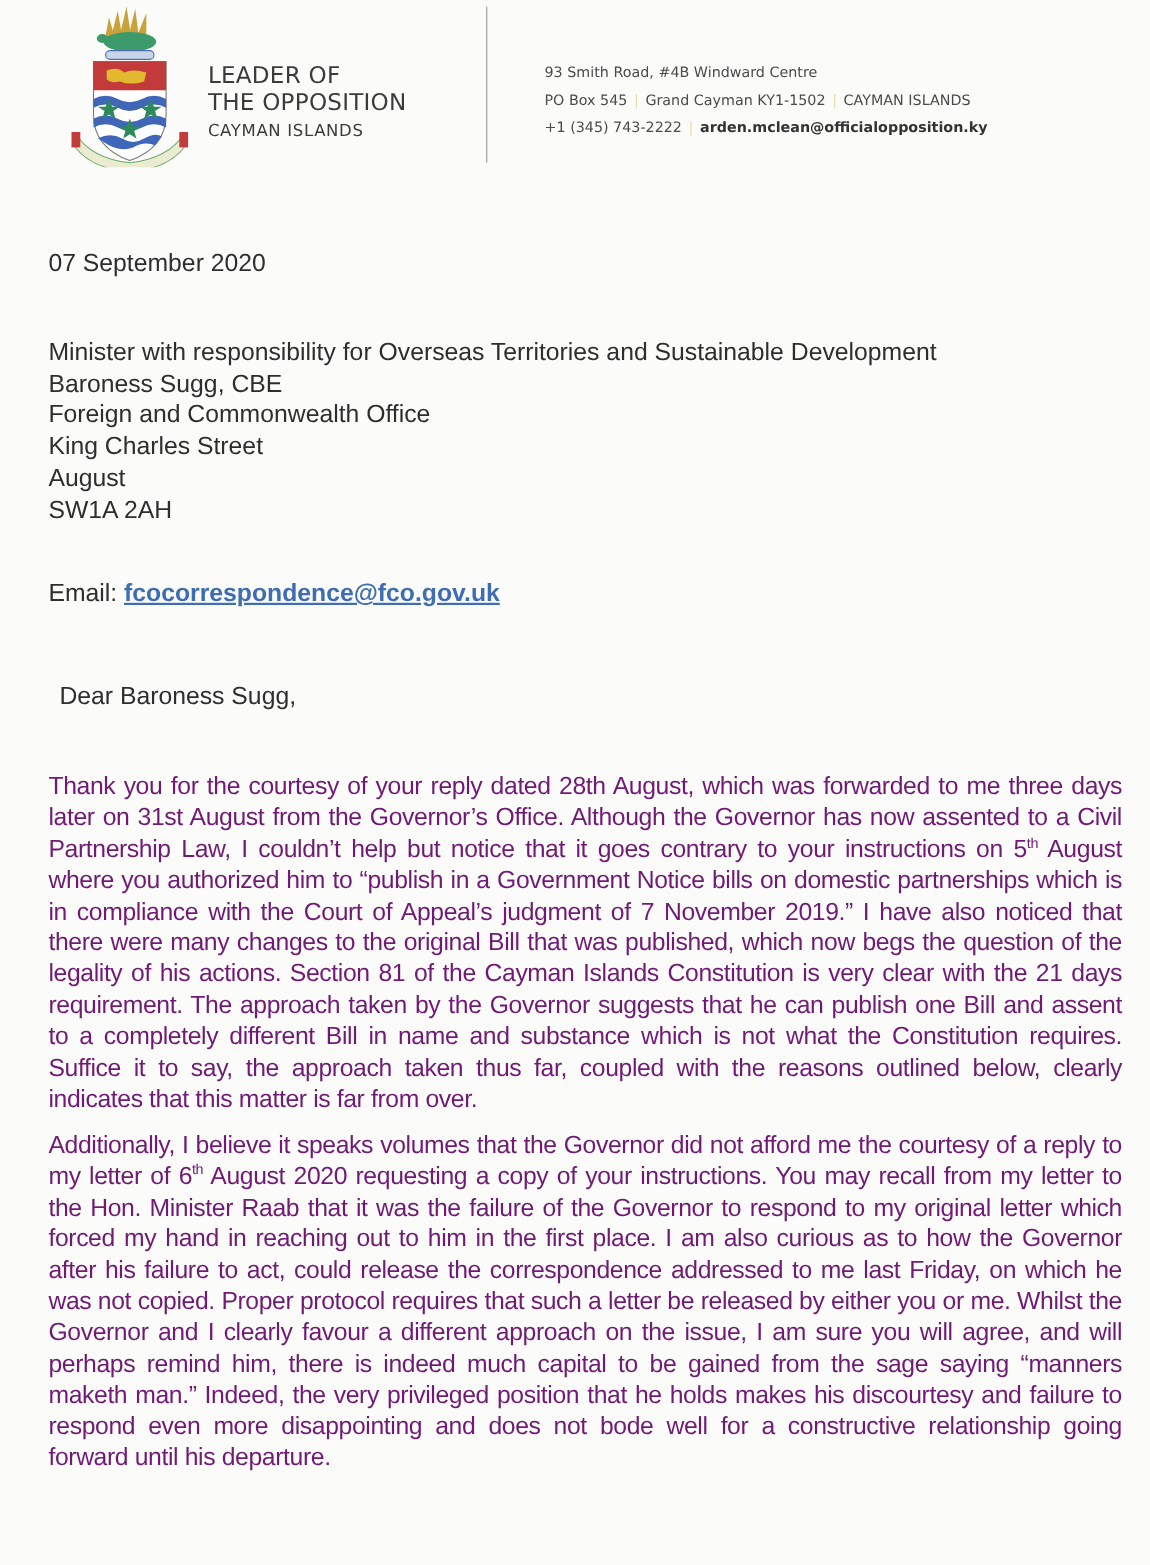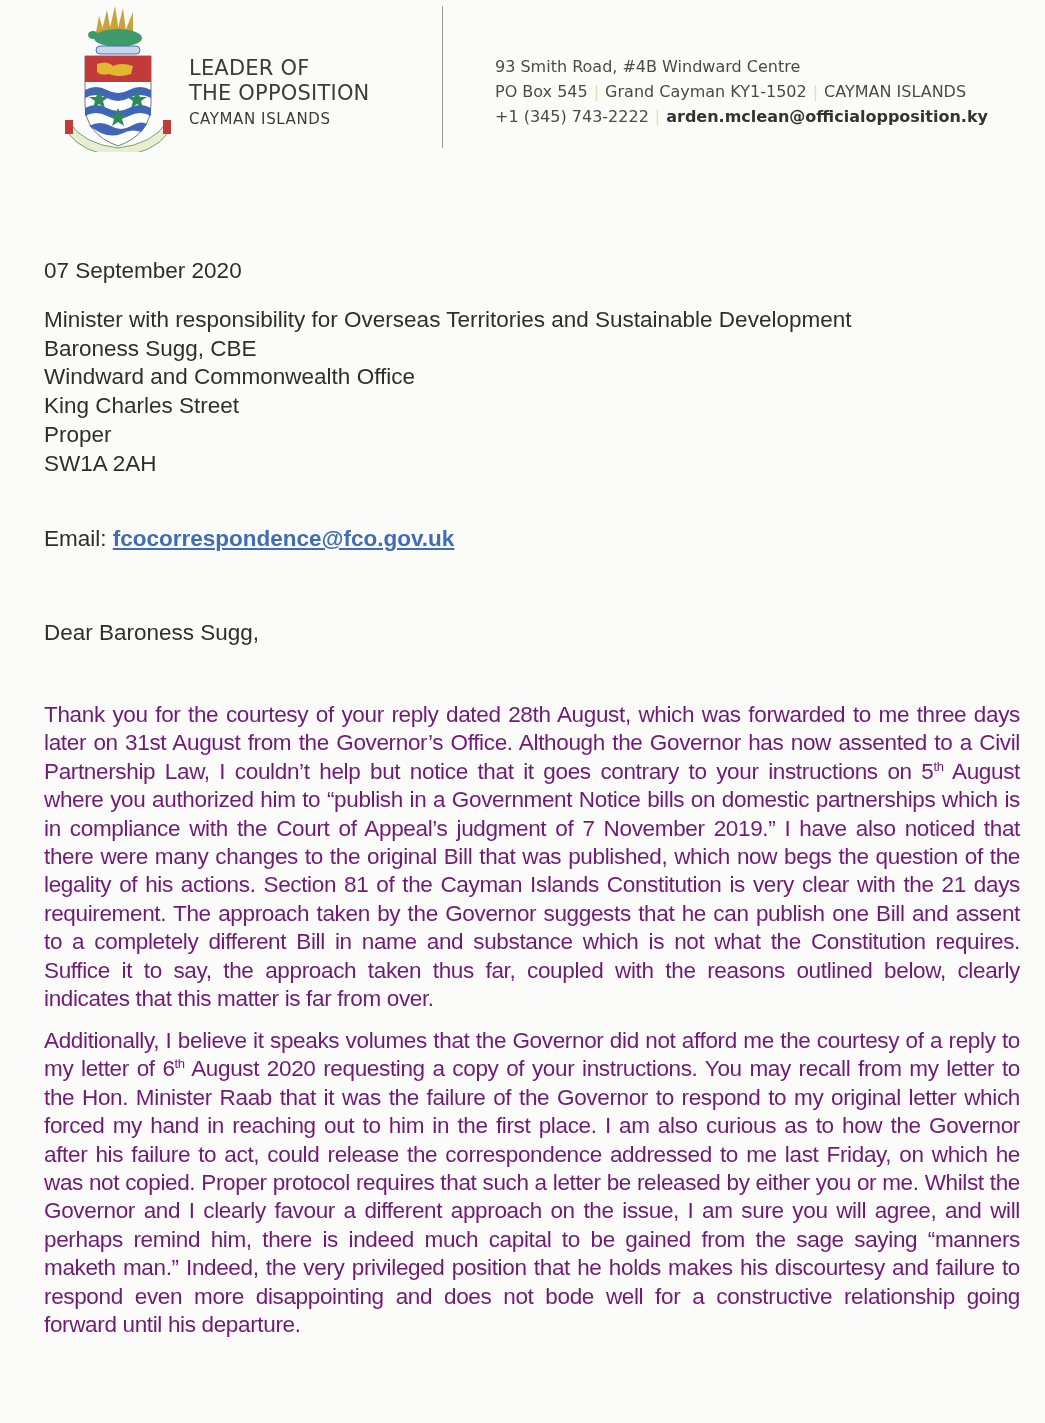--- a/index.html
+++ b/index.html
@@ -9,30 +9,30 @@
     color: #2b2b2b;
     font-family: "Liberation Sans", sans-serif;
     position: relative;
   }
   .letterhead { position: absolute; left: 0; top: 0; width: 1045px; height: 160px; margin-left: 37px; }
   .crest { position: absolute; left: 26px; top: 4px; width: 110px; height: 148px; }
   .org-name { position: absolute; left: 152px; top: 56px; font-family: "DejaVu Sans", sans-serif; color: #3b3b3b; }
   .org-line1, .org-line2 { font-size: 21px; line-height: 25px; letter-spacing: 0.2px; }
   .org-line3 { font-size: 15px; line-height: 22px; letter-spacing: 0.6px; margin-top: 2px; }
   .divider { position: absolute; left: 405px; top: 6px; width: 1px; height: 142px; background: #9a9a9a; }
-  .contact { position: absolute; left: 458px; top: 54px; font-family: "DejaVu Sans", sans-serif; font-size: 16px; line-height: 25px; color: #4a4a4a; }
+  .contact { position: absolute; left: 458px; top: 54px; font-family: "DejaVu Sans", sans-serif; font-size: 13px; line-height: 25px; color: #4a4a4a; }
   .contact .sep { color: #e8dcaa; margin: 0 6px; }
   .contact .email { color: #333; font-weight: bold; }
 
   .body-text { position: absolute; left: 44px; font-size: 22.5px; color: #2e2e2e; }
-  .date { top: 226px; margin-top: 32px; }
+  .date { top: 226px; }
   .addr { top: 306px; line-height: 28.7px; }
   .email-line { top: 526px; }
   .email-link { color: #3f6db3; text-decoration: underline; font-weight: bold; }
-  .salutation { top: 620px; }
+  .salutation { top: 620px; margin-left: 10px; }
   .para { position: absolute; left: 44px; width: 976px; font-size: 22.5px; line-height: 28.4px; text-align: justify; color: #701a75; letter-spacing: -0.35px; }
   .para1 { top: 701px; }
   .para2 { top: 1027px; }
   sup { font-size: 13px; line-height: 0; }
 </style>
 </head>
 <body>
 
 <div class="letterhead">
   <svg class="crest" viewBox="0 0 110 148">
@@ -87,23 +87,23 @@
       <span>+1 (345) 743-2222</span><span class="sep">|</span><span class="email">arden.mclean@officialopposition.ky</span>
     </div>
   </div>
 </div>
 
 <div class="body-text date">07 September 2020</div>
 
 <div class="body-text addr">
   <div>Minister with responsibility for Overseas Territories and Sustainable Development</div>
   <div>Baroness Sugg, CBE</div>
-  <div>Windward and Commonwealth Office</div>
+  <div>Foreign and Commonwealth Office</div>
   <div>King Charles Street</div>
-  <div>Proper</div>
+  <div>August</div>
   <div>SW1A 2AH</div>
 </div>
 
 <div class="body-text email-line">
   <span>Email: </span><a class="email-link">fcocorrespondence@fco.gov.uk</a>
 </div>
 
 <div class="body-text salutation">Dear Baroness Sugg,</div>
 
 <p class="para para1" style="margin:0"><span>Thank you for the courtesy of your reply dated 28th August, which was forwarded to me three days later on 31st August from the Governor’s Office.  Although the Governor has now assented to a Civil Partnership Law, I couldn’t help but notice that it goes contrary to your instructions on 5</span><sup>th</sup><span> August where you authorized him to “publish in a Government Notice bills on domestic partnerships which is in compliance with the Court of Appeal’s judgment of 7 November 2019.” I have also noticed that there were many changes to the original Bill that was published, which now begs the question of the legality of his actions. Section 81 of the Cayman Islands Constitution is very clear with the 21 days requirement. The approach taken by the Governor suggests that he can publish one Bill and assent to a completely different Bill in name and substance which is not what the Constitution requires. Suffice it to say, the approach taken thus far, coupled with the reasons outlined below, clearly indicates that this matter is far from over.</span></p>

